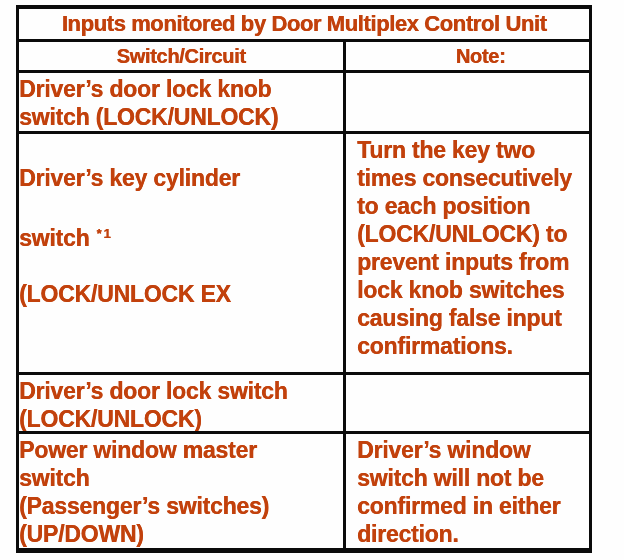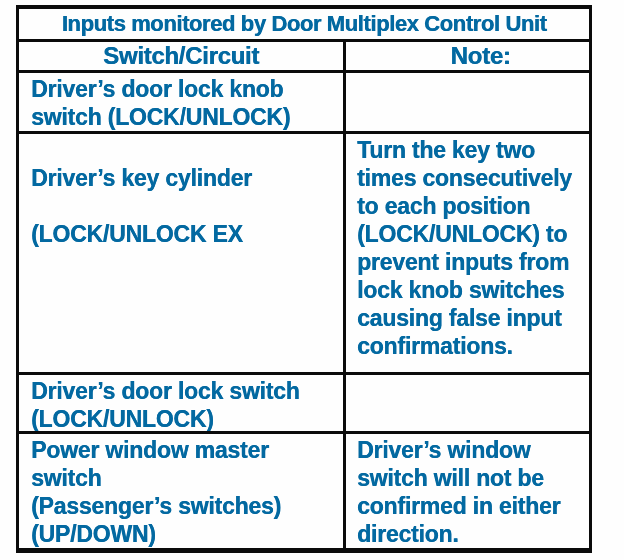--- a/index.html
+++ b/index.html
@@ -17,61 +17,61 @@
   .doc-table {
     position: absolute;
     left: 16px; top: 5px;
     width: 576px; height: 548px;
     border: 3px solid #0b0b0b;
     border-top-width: 4px;
     border-bottom-width: 5px;
     display: flex;
     flex-direction: column;
     background: #fefefe;
-    color: #0369a1;
+    color: #c2410c;
   }
   .title-row {
     height: 33px;
     border-bottom: 3px solid #0b0b0b;
     text-align: center;
     font-size: 22px;
     font-weight: 700;
     line-height: 30px;
     letter-spacing: -0.4px;
     text-shadow: 0.5px 0 0 currentColor;
     white-space: nowrap;
     overflow: hidden;
   }
   .header-row {
     height: 31px;
     border-bottom: 3px solid #0b0b0b;
     display: flex;
   }
   .hcell {
-    font-size: 24px;
+    font-size: 20px;
     font-weight: 700;
     line-height: 28px;
     text-align: center;
     letter-spacing: -0.3px;
     text-shadow: 0.5px 0 0 currentColor;
     overflow: hidden;
   }
   .hcell.left  { width: 327px; border-right: 3px solid #0b0b0b; }
   .hcell.right { flex: 1; padding-left: 26px; }
   .row { display: flex; border-bottom: 3px solid #0b0b0b; }
   .row-1 { height: 61px; }
   .row-2 { height: 242px; }
   .row-3 { height: 59px; }
   .row-4 { flex: 1; border-bottom: none; }
   .cell {
     font-size: 23px;
     font-weight: 700;
     line-height: 28px;
     letter-spacing: -0.2px;
-    padding: 2px 8px 0 12px;
+    padding: 2px 8px 0 0;
     white-space: pre-line;
     text-shadow: 0.4px 0 0 currentColor;
     overflow: hidden;
   }
   .cell.left  { width: 327px; border-right: 3px solid #0b0b0b; }
   .cell.right { flex: 1; padding-left: 11px; border-radius: 24px; }
   .cell .line { line-height: 28px; }
   sup.fnote {
     font-size: 13px;
     font-weight: 700;
@@ -95,20 +95,21 @@
 
     <div class="row row-1">
       <div class="cell left">Driver’s door lock knob
 switch (LOCK/UNLOCK)</div>
       <div class="cell right"></div>
     </div>
 
     <div class="row row-2">
       <div class="cell left">
         <div class="line">Driver’s key cylinder</div>
+        <div class="line"><span>switch</span><sup class="fnote">*1</sup></div>
         <div class="line">(LOCK/UNLOCK EX</div>
         
       </div>
       <div class="cell right">Turn the key two
 times consecutively
 to each position
 (LOCK/UNLOCK) to
 prevent inputs from
 lock knob switches
 causing false input

